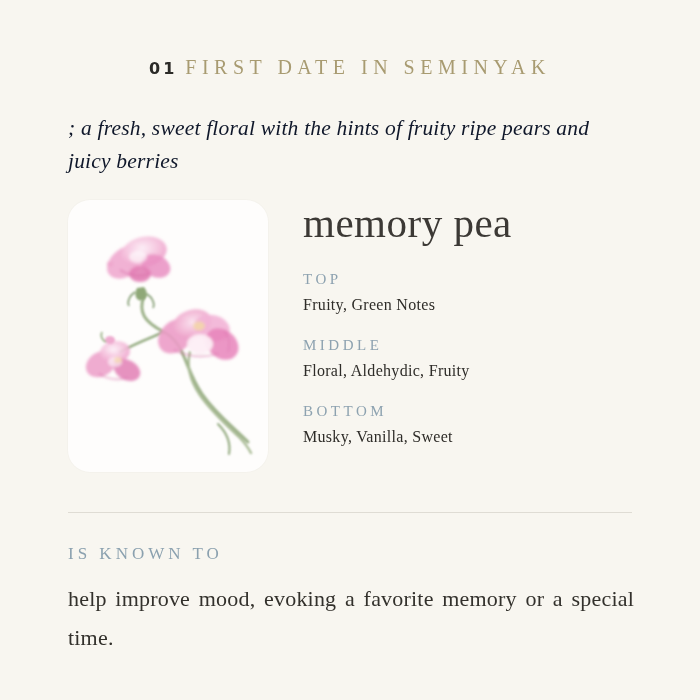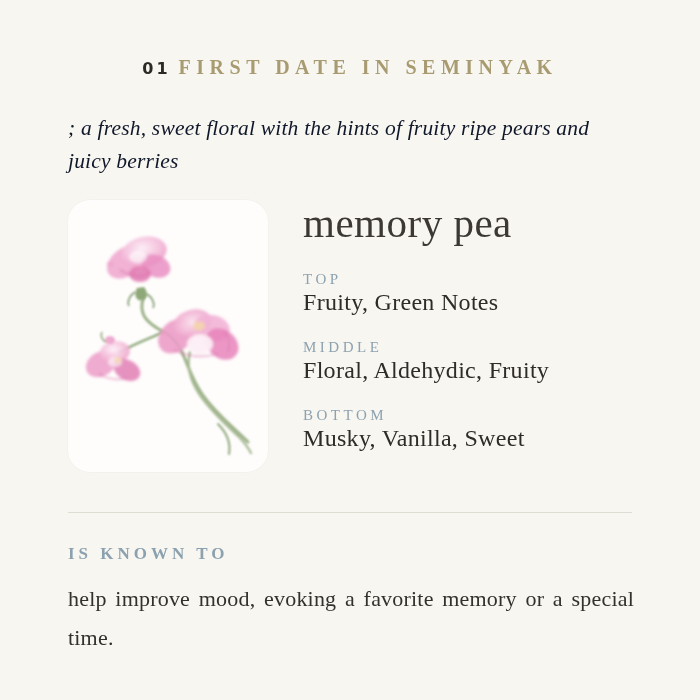--- a/index.html
+++ b/index.html
@@ -27,21 +27,21 @@
   .index-number{
     font-family:"DejaVu Sans", sans-serif;
     font-weight:700;
     font-size:16px;
     letter-spacing:3px;
     color:#2b2a27;
   }
   .header-title{
     font-size:20px;
     letter-spacing:5.5px;
-    font-weight:700;
+    font-weight:400;
     color:#a89b71;
     text-transform:uppercase;
   }
   
   .description{
     margin-top:33px;
     font-size:21.5px;
     line-height:1.52;
     max-width:575px;
     color:#0f172a;
@@ -75,38 +75,38 @@
   .note-group{margin-top:23px;}
   .note-group:first-of-type{margin-top:24px;}
   .note-label{
     font-size:15px;
     letter-spacing:3.5px;
     color:#8da2b0;
     font-weight:400;
     text-transform:uppercase;
   }
   .note-value{
-    margin-top:1px;
-    font-size:24px;
+    margin-top:8px;
+    font-size:16px;
     color:#2e2c28;
     letter-spacing:0.3px;
   }
   
   .divider{
     margin-top:40px;
     border:none;
     border-top:1.5px solid #dfdcd4;
     width:564px;
   }
   .benefit-label{
     margin-top:31px;
     font-size:17px;
     letter-spacing:4px;
     color:#8ba1af;
-    font-weight:700;
+    font-weight:400;
     text-transform:uppercase;
   }
   .benefit-text{
     margin-top:16px;
     width:566px;
     font-size:22px;
     line-height:1.75;
     text-align:justify;
     color:#33312c;
     letter-spacing:0.2px;

